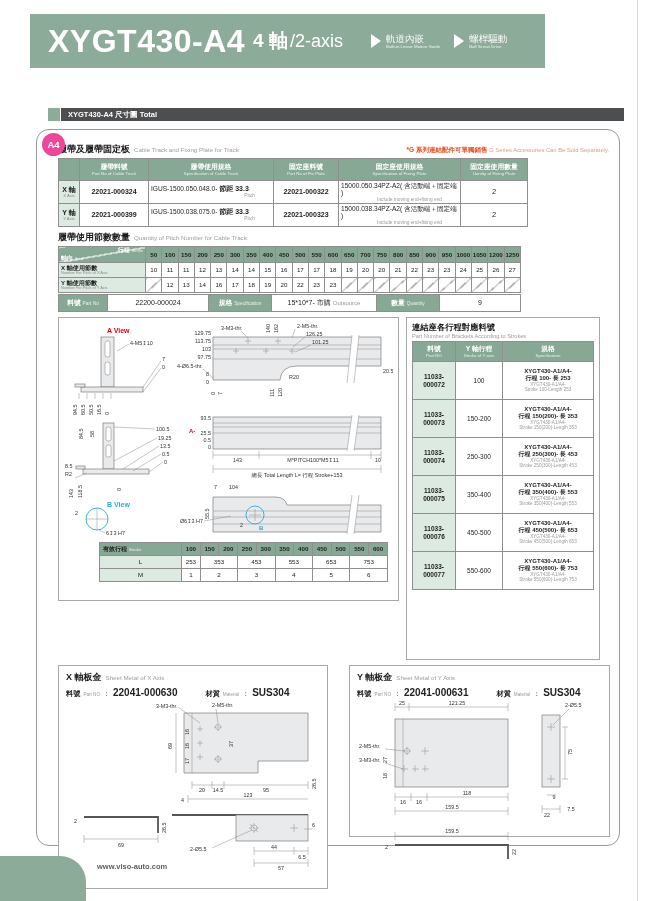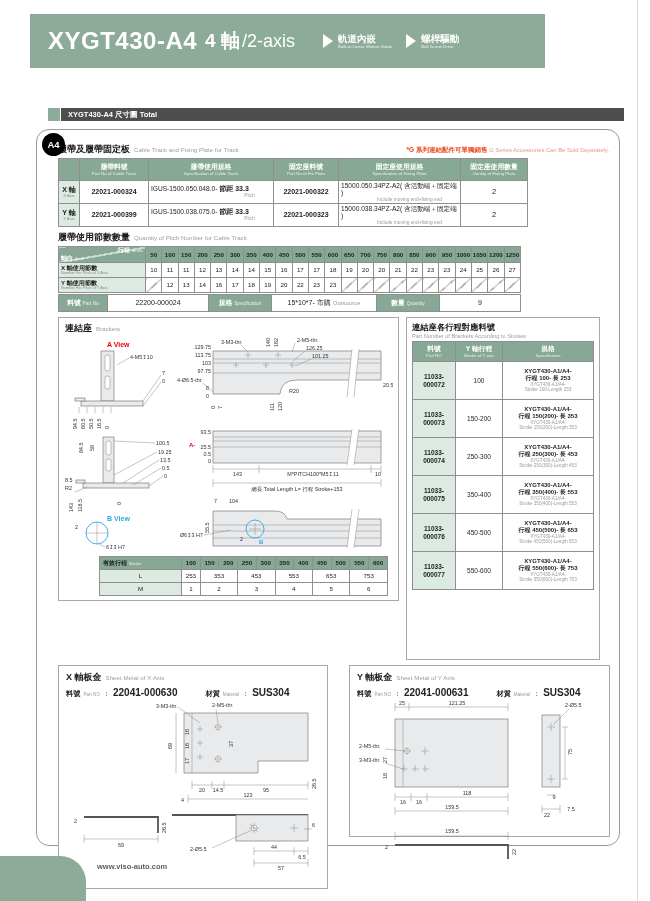--- a/index.html
+++ b/index.html
@@ -2,37 +2,37 @@
 <html><head>
 <meta charset="utf-8">
 <style>
   html,body{margin:0;padding:0;background:#fff;}
   body{font-family:"Liberation Sans","DejaVu Sans",sans-serif;}
   .page{position:relative;width:650px;height:901px;background:#fff;overflow:hidden;}
   .fold-line{position:absolute;left:637px;top:0;width:1px;height:901px;background:#d9d9d9;}
 
   
   .hdr{position:absolute;left:30px;top:14px;width:515px;height:54px;background:#8CAB99;display:flex;align-items:center;padding:0 10px 0 18px;box-sizing:border-box;}
-  .hdr .model{color:#fff;font-weight:bold;font-size:24px;letter-spacing:.5px;}
+  .hdr .model{color:#fff;font-weight:bold;font-size:32px;letter-spacing:.5px;}
   .hdr .axis-cn{color:#fff;font-size:19px;font-weight:bold;margin-left:8px;}
   .hdr .axis-en{color:#fff;font-size:18px;margin-left:2px;font-weight:normal;}
   .features{display:flex;gap:14px;margin-left:28px;}
   .feature{display:flex;align-items:center;gap:5px;}
   .tri{width:0;height:0;border-left:10px solid #fff;border-top:7px solid transparent;border-bottom:7px solid transparent;}
-  .feature .fcn{color:#fff;font-weight:bold;font-size:9.5px;display:block;line-height:1.2;}
+  .feature .fcn{color:#fff;font-weight:normal;font-size:9.5px;display:block;line-height:1.2;}
   .feature .fen{color:#eef4f0;font-size:4.4px;display:block;line-height:1.2;}
 
   
   .secbar{position:absolute;left:48px;top:108px;display:flex;align-items:stretch;height:13px;}
   .secbar .sq{width:12px;height:13px;background:#8CAB99;margin-right:1px;}
   .secbar .bar{width:556px;background:#4D4E50;color:#fff;font-size:7.5px;font-weight:bold;line-height:13px;padding-left:7px;}
 
   
   .content{position:absolute;left:36px;top:129px;width:584px;height:717px;border:1px solid #9a9a9a;border-radius:13px;box-sizing:border-box;padding:9px 10px 0 21px;}
-  .badge{position:absolute;left:5px;top:3px;width:23px;height:23px;border-radius:50%;background:#000000;color:#fff;font-weight:bold;font-size:9.5px;text-align:center;line-height:23px;}
+  .badge{position:absolute;left:5px;top:3px;width:23px;height:23px;border-radius:50%;background:#ec4899;color:#fff;font-weight:bold;font-size:9.5px;text-align:center;line-height:23px;}
 
   .sec-title{display:flex;align-items:baseline;gap:4px;margin:4px 0 2px 0;}
   .cn{font-weight:bold;font-size:9px;color:#1a1a1a;}
   .en{font-size:6.2px;color:#9c9c9c;}
   .note{margin-left:auto;font-size:6.5px;color:#E8491B;font-weight:bold;}
   .note .nen{color:#e39a84;font-weight:normal;font-size:5.8px;}
 
   table{border-collapse:collapse;}
   td{border:1px solid #8f8f8f;padding:0;line-height:1.15;}
   .ghead{background:#86A894;color:#fff;text-align:center;vertical-align:middle;}
@@ -331,24 +331,20 @@
         <td class="val" style="width:104px"><span>15*10*7- 市購 </span><span class="g">Outsource</span></td>
         <td class="glabel" style="width:62px"><span>數量</span> <span class="en2">Quantity</span></td>
         <td class="val">9</td>
       </tr>
     </tbody>
       </table>
 
     <div class="two-col">
 
       <div class="box brk-box">
-        <div class="sec-title" style="margin:1px 0 0 2px">
-          <span class="cn">連結座</span>
-          <span class="en">Brackets</span>
-        </div>
 
         <svg class="draw" width="330" height="215" viewBox="0 0 330 215">
 
           <g>
             <text x="44" y="12" class="vred">A View</text>
             <rect x="38" y="16" width="13" height="50" class="f"></rect>
             <rect x="42" y="20" width="5" height="16" class="w" rx="2"></rect>
             <rect x="42" y="41" width="5" height="13" class="w" rx="2"></rect>
             <rect x="18" y="66" width="62" height="5" class="f"></rect>
             <rect x="12" y="63" width="10" height="3" class="f"></rect>

